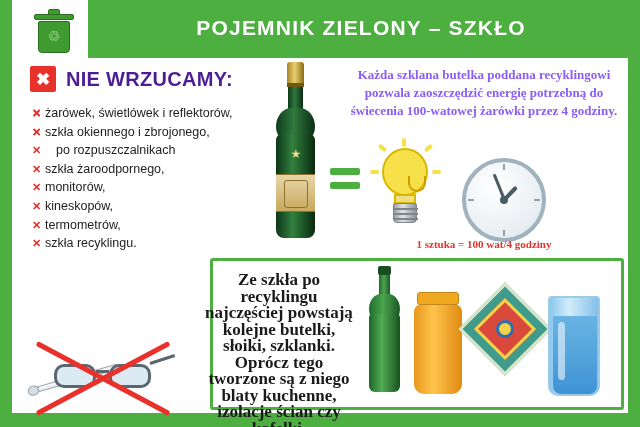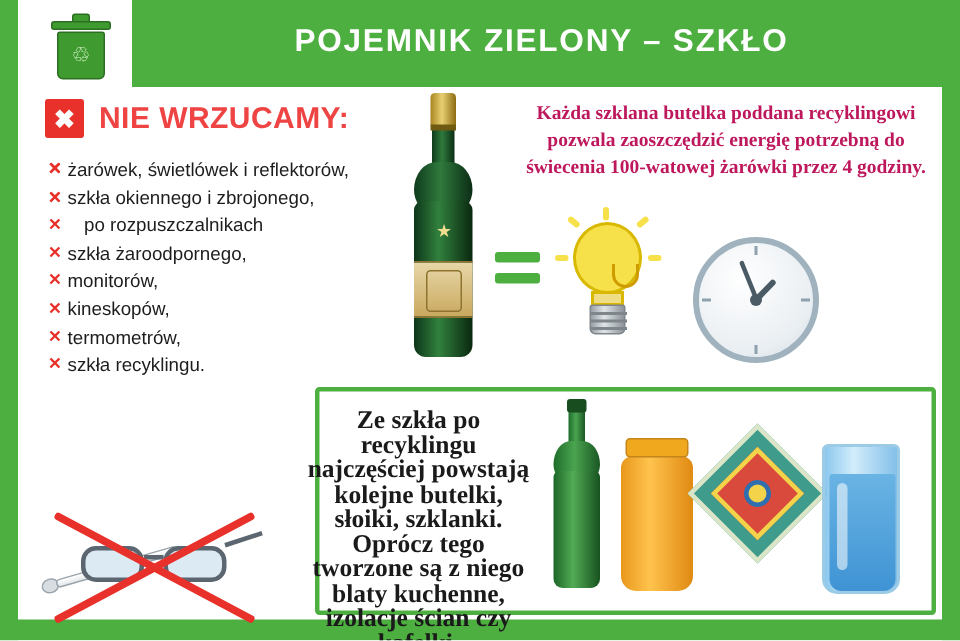--- a/index.html
+++ b/index.html
@@ -75,21 +75,21 @@
     position: absolute; left: 30px; top: 66px;
     display: flex; align-items: center; gap: 10px;
   }
   .x-box {
     width: 26px; height: 26px; background: #e8312a;
     color: #ffffff; font-size: 17px; font-weight: bold;
     display: flex; align-items: center; justify-content: center;
     border-radius: 2px;
   }
   .no-header-text {
-    font-size: 20px; font-weight: bold; color: #ef4444; letter-spacing: .3px;
+    font-size: 20px; font-weight: bold; color: #4c1d95; letter-spacing: .3px;
   }
   .no-list {
     position: absolute; left: 32px; top: 104px; width: 230px;
     margin: 0; padding: 0; list-style: none;
   }
   .no-list li {
     font-size: 12.5px; color: #1d1d1d; line-height: 18.6px;
     padding-left: 13px; position: relative;
   }
   .no-list li .bullet {
@@ -193,21 +193,21 @@
     position: absolute; left: 0; width: 30px; height: 7px;
     background: #4caf3f; border-radius: 2px; display: block;
   }
   .equals i.t { top: 0; }
   .equals i.b { top: 14px; }
 
   
   .energy-text {
     position: absolute; left: 348px; top: 66px; width: 272px;
     text-align: center;
-    color: #be185d; font-size: 13px; font-weight: bold; line-height: 18px;
+    color: #8b5cf6; font-size: 13px; font-weight: bold; line-height: 18px;
     font-family: "Liberation Serif", serif;
   }
 
   
   .bulb {
     position: absolute; left: 372px; top: 140px; width: 66px; height: 92px;
   }
   .bulb-glass {
     position: absolute; left: 10px; top: 8px; width: 46px; height: 48px;
     background: #f7e14a; border: 2px solid #d8b800; border-radius: 50%;
@@ -444,20 +444,21 @@
     <div class="clock-face"></div>
     <div class="tick" style="top:6px;transform:rotate(0deg);"></div>
     <div class="tick" style="top:6px;transform:rotate(90deg);"></div>
     <div class="tick" style="top:6px;transform:rotate(180deg);"></div>
     <div class="tick" style="top:6px;transform:rotate(270deg);"></div>
     <div class="clock-hand hand-m"></div>
     <div class="clock-hand hand-h"></div>
     <div class="clock-pin"></div>
   </div>
 
+  <div class="piece-note">1 sztuka = 100 wat/4 godziny</div>
 
   <div class="panel"></div>
   <div class="panel-text">Ze szkła po recyklingu najczęściej powstają kolejne butelki, słoiki, szklanki. Oprócz tego tworzone są z niego blaty kuchenne, izolacje ścian czy kafelki.</div>
 
   <div class="g-bottle">
     <div class="gb-neck"></div>
     <div class="gb-cap"></div>
     <div class="gb-sh"></div>
     <div class="gb-body"></div>
   </div>

